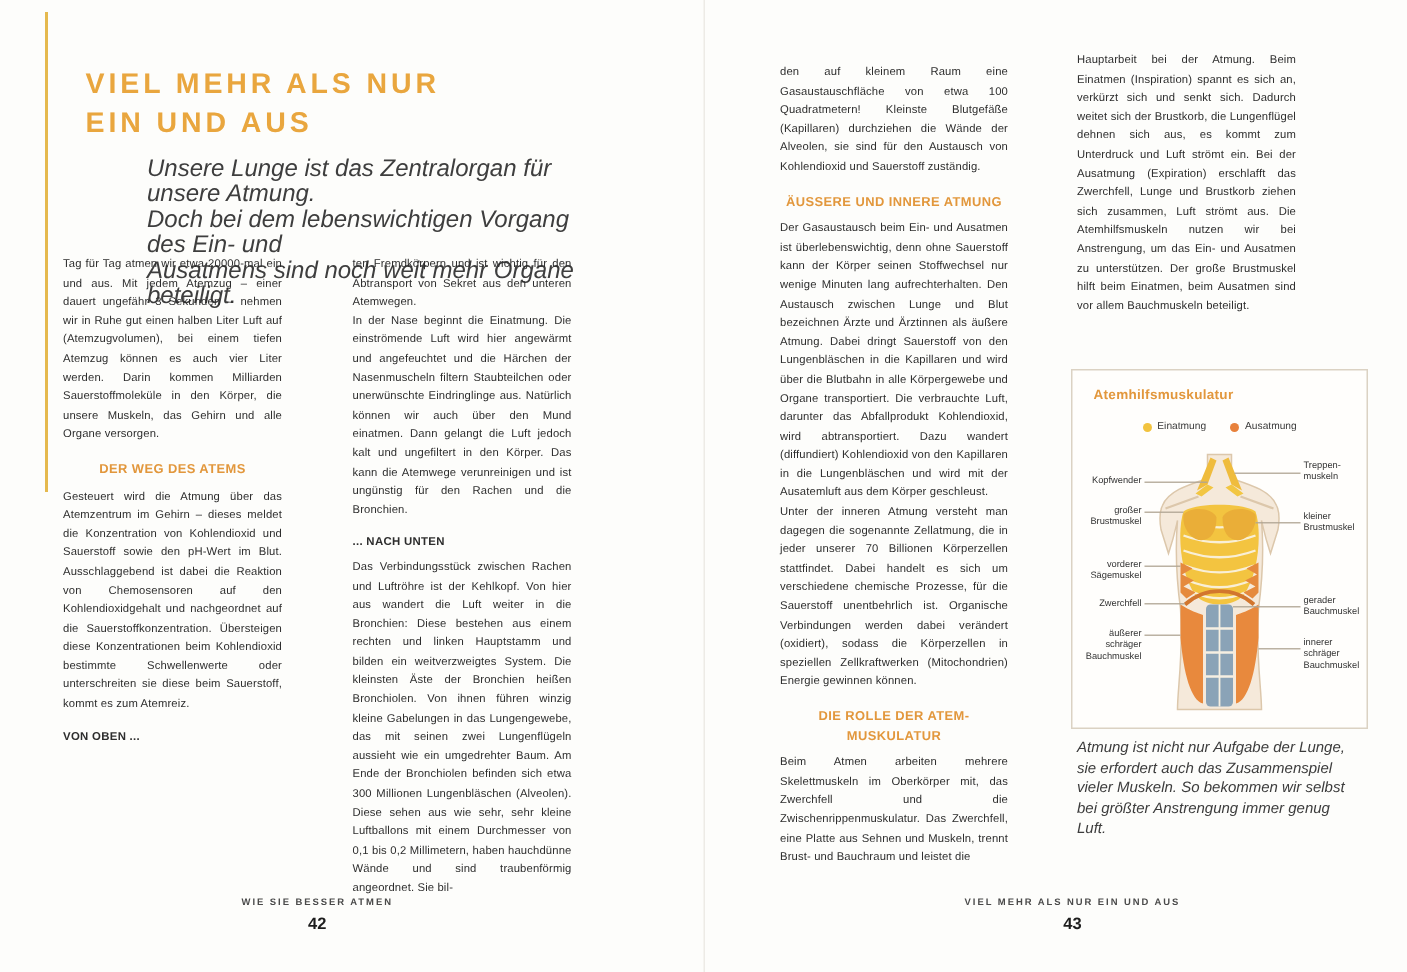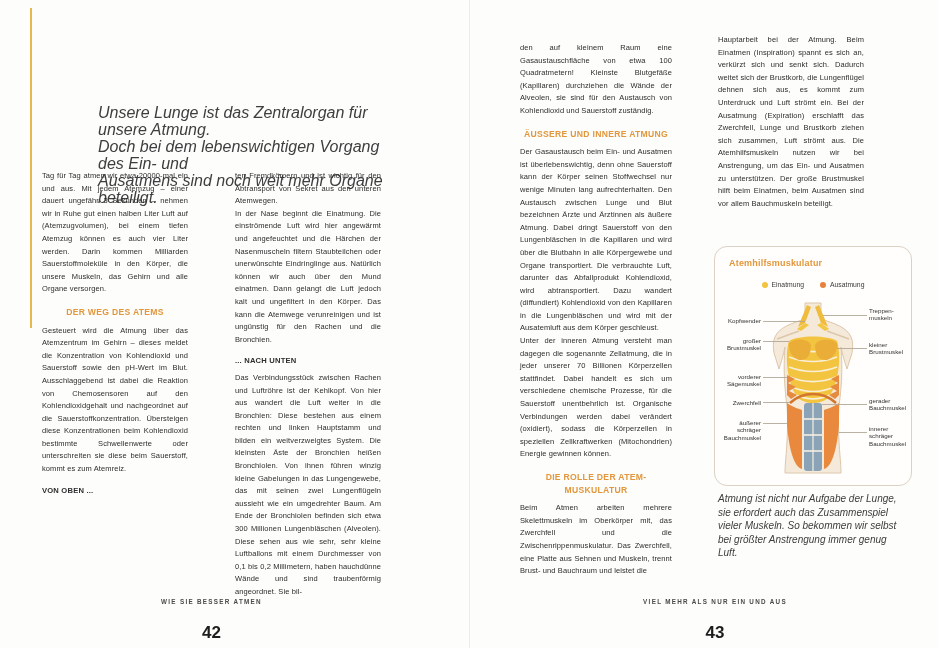--- a/index.html
+++ b/index.html
@@ -32,25 +32,25 @@
   .lp-body { position:absolute; left:42px; top:170px; width:339px; display:flex; gap:47px; }
   .lp-col { width:146px; }
   .rp-col1 { position:absolute; left:520px; top:42px; width:152px; }
   .rp-col2 { position:absolute; left:718px; top:34px; width:146px; }
 
   
   .footer { position:absolute; text-align:center; }
   .footer-left  { left:42px;  top:598px; width:339px; }
   .footer-right { left:520px; top:598px; width:390px; }
   .footer-label { font-size:6.3px; letter-spacing:1.3px; color:#4a4a4a; font-weight:bold; }
-  .page-number  { font-size:17px; font-weight:bold; color:#1d1d1d; margin-top:18px; }
+  .page-number  { font-size:11px; font-weight:bold; color:#1d1d1d; margin-top:5px; }
 
   
   .diagram-box { position:absolute; left:714px; top:246px; width:196px; height:238px;
-                 border:1px solid #DBD2C3; border-radius:13px; background:#FFFEFC; }
+                 border:1px solid #DBD2C3; border-radius:0; background:#FFFEFC; }
   .diagram-title { position:absolute; left:14px; top:11px; color:#E2973C;
                    font-size:9px; font-weight:bold; letter-spacing:0.2px; }
   .legend { position:absolute; top:34px; left:0; right:0; display:flex; justify-content:center; gap:16px; }
   .legend-item { display:flex; align-items:center; gap:4px; font-size:6.8px; color:#3a3a3a; }
   .legend-dot { width:6px; height:6px; border-radius:50%; }
   .dot-inhale { background:#F2C33E; }
   .dot-exhale { background:#E8813B; }
   .figure-wrap { position:absolute; left:48px; top:54px; width:100px; height:176px; }
   .muscle-label { position:absolute; font-size:6.2px; line-height:7.4px; color:#333; }
   .label-left  { text-align:right; right:150px; width:44px; }
@@ -61,20 +61,24 @@
              font-style:italic; font-size:10px; line-height:13.5px; color:#3c3c3c; }
 </style>
 </head>
 <body>
 
 <div class="spread">
 
   <div class="accent-line"></div>
   <div class="gutter"></div>
 
+  <div class="title-block">
+    <div class="title-line">VIEL MEHR ALS NUR</div>
+    <div class="title-line">EIN UND AUS</div>
+  </div>
 
   <div class="intro-block">Unsere Lunge ist das Zentralorgan für unsere Atmung.
 Doch bei dem lebenswichtigen Vorgang des Ein- und
 Ausatmens sind noch weit mehr Organe beteiligt.</div>
 
   <div class="lp-body body-text">
     <div class="lp-col">
       <p>Tag für Tag atmen wir etwa 20000-mal ein und aus. Mit jedem Atemzug – einer dauert ungefähr 3 Sekunden – nehmen wir in Ruhe gut einen halben Liter Luft auf (Atemzugvolumen), bei einem tiefen Atemzug können es auch vier Liter werden. Darin kommen Milliarden Sauerstoffmoleküle in den Körper, die unsere Muskeln, das Gehirn und alle Organe versorgen.</p>
       <div class="col-heading">DER WEG DES ATEMS</div>
       <p>Gesteuert wird die Atmung über das Atemzentrum im Gehirn – dieses meldet die Konzentration von Kohlendioxid und Sauerstoff sowie den pH-Wert im Blut. Ausschlaggebend ist dabei die Reaktion von Chemosensoren auf den Kohlendioxidgehalt und nachgeordnet auf die Sauerstoffkonzentration. Übersteigen diese Konzentrationen beim Kohlendioxid bestimmte Schwellenwerte oder unterschreiten sie diese beim Sauerstoff, kommt es zum Atemreiz.</p>

